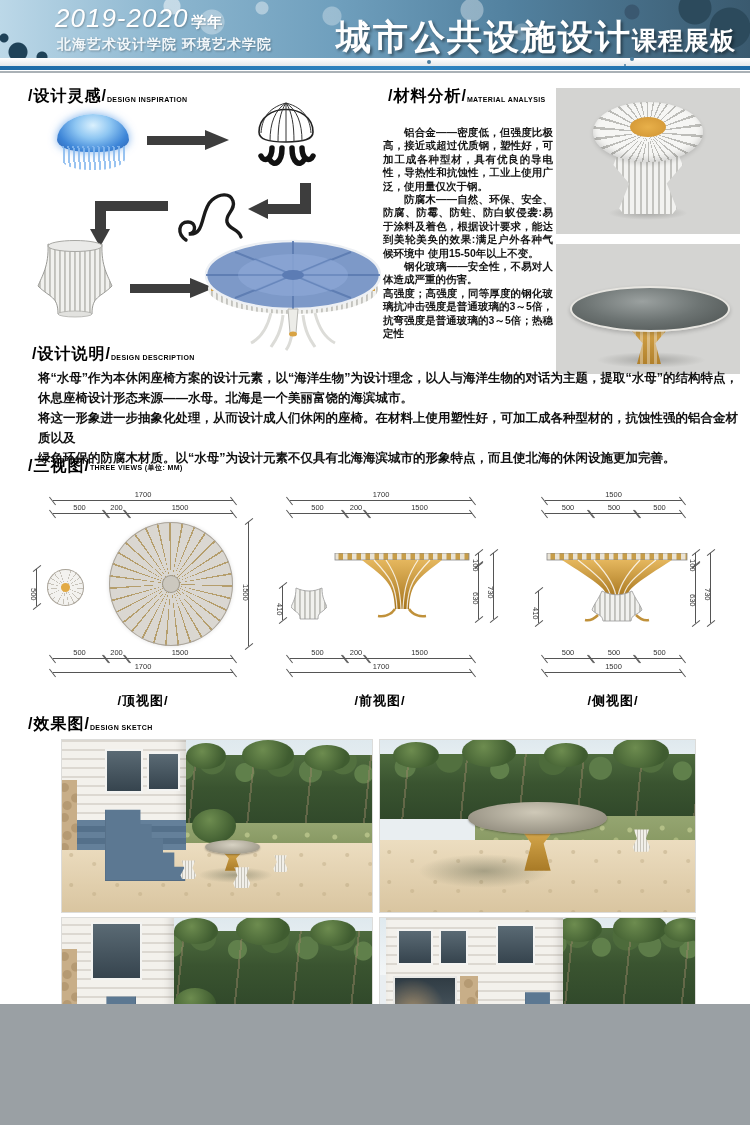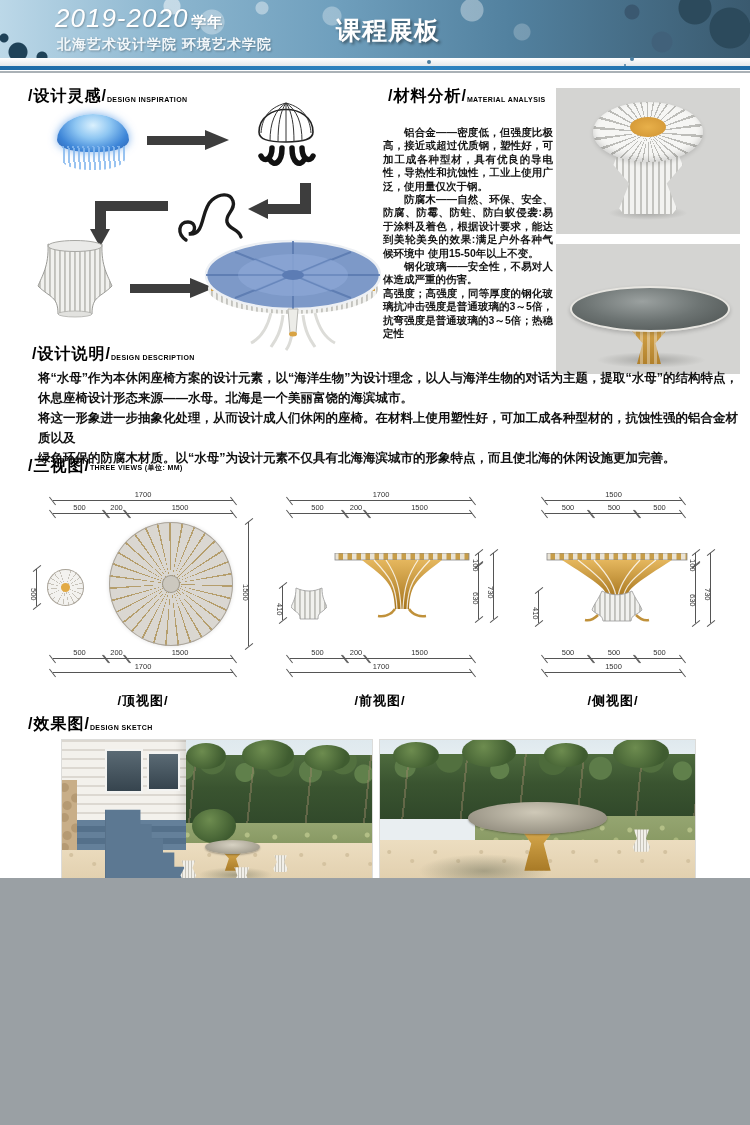--- a/index.html
+++ b/index.html
@@ -1,16 +1,16 @@
 <!DOCTYPE html>
 <html><head>
 <meta charset="utf-8">
 <style>
   html,body{margin:0;padding:0;background:#9aa0a4;}
-  .poster{position:relative;width:750px;height:878px;background:#ffffff;overflow:hidden;
+  .poster{position:relative;width:750px;height:1004px;background:#ffffff;overflow:hidden;
     font-family:"Liberation Sans","DejaVu Sans",sans-serif;margin:0 auto;}
 
   
   .band{position:absolute;left:0;top:0;width:750px;height:58px;
     background:
      radial-gradient(circle at 695px 8px, #2c4a5c 0 16px, transparent 17px),
      radial-gradient(circle at 730px 28px, #2c4a5c 0 20px, transparent 21px),
      radial-gradient(circle at 662px 42px, #41617a 0 10px, transparent 11px),
      radial-gradient(circle at 632px 12px, #3a5870 0 7px, transparent 8px),
      radial-gradient(circle at 18px 52px, #1f4258 0 9px, transparent 10px),
@@ -199,20 +199,21 @@
         <stop offset="0" stop-color="#e5b75e"></stop>
           <stop offset="1" stop-color="#a6751e"></stop>
       </linearGradient>
     </defs>
   </svg>
 
   <header class="band">
     <div class="year"><span>2019-2020</span><span class="suffix">学年</span></div>
     <div class="school">北海艺术设计学院 环境艺术学院</div>
     <div class="band-title">
+      <span class="t-main">城市公共设施设计</span>
       <span class="t-sub">课程展板</span>
     </div>
   </header>
   <div class="stripe-w"></div>
   <div class="stripe-b"></div>
   <div class="stripe-g"></div>
   <div class="dot" style="left:427px;top:60px;width:4px;height:4px;"></div>
   <div class="dot" style="left:433px;top:67px;width:2px;height:2px;"></div>
   <div class="dot" style="left:630px;top:57px;width:4px;height:4px;"></div>
   <div class="dot" style="left:624px;top:64px;width:2px;height:2px;"></div>

